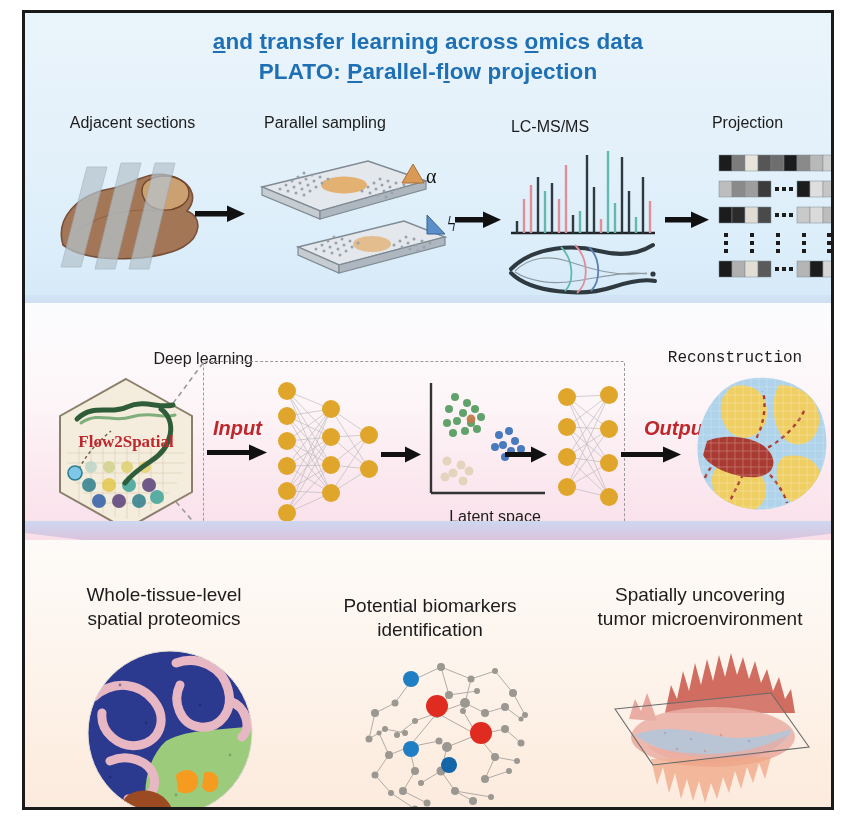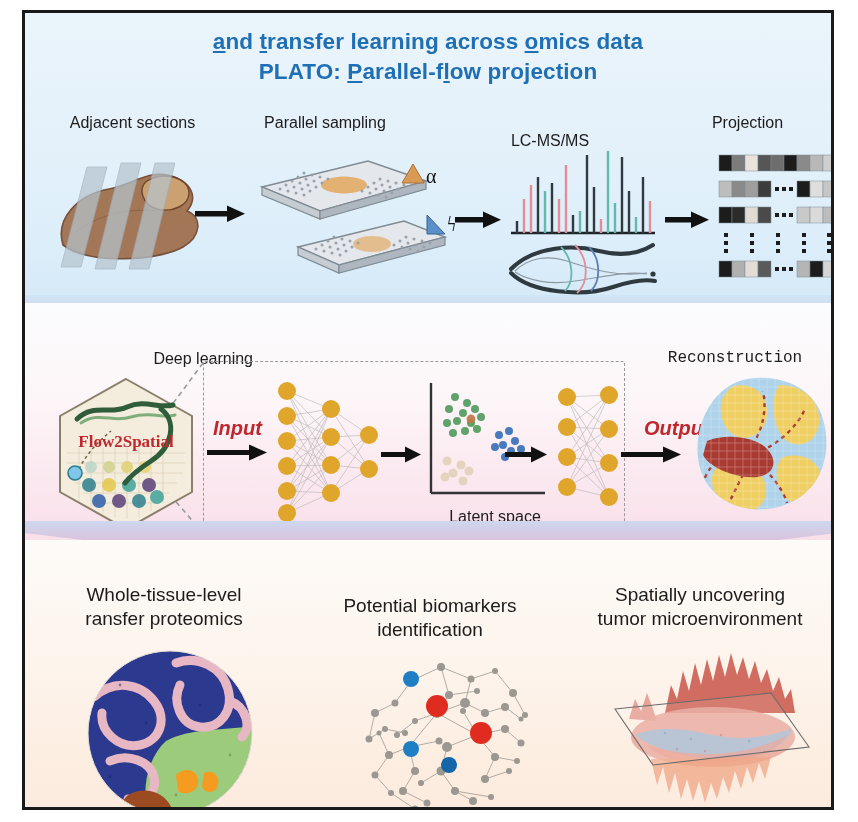--- a/index.html
+++ b/index.html
@@ -47,21 +47,21 @@
       <div>
         <u>a</u><span>nd </span><u>t</u><span>ransfer learning across </span><u>o</u><span>mics data</span>
       </div>
       <div>
         <span>PLATO: </span><u>P</u><span>arallel-f</span><u>l</u><span>ow projection</span>
       </div>
     </div>
 
     <div class="lbl" style="left:0px;top:100px;width:215px;">Adjacent sections</div>
     <div class="lbl" style="left:190px;top:100px;width:220px;">Parallel sampling</div>
-    <div class="lbl" style="left:420px;top:118px;width:210px;">LC-MS/MS</div>
+    <div class="lbl" style="left:420px;top:104px;width:210px;">LC-MS/MS</div>
     <div class="lbl" style="left:630px;top:100px;width:185px;">Projection</div>
 
     <div class="hold" style="left:10px;top:128px;">
       <svg width="180" height="150" viewBox="0 0 180 150">
         <g>
           <path d="M28 104 C20 78 42 54 74 48 C96 44 112 30 132 34 C156 39 164 56 152 70 C168 76 166 96 148 106 C124 120 54 124 28 104 Z" fill="#9e6c49" stroke="#6d432a" stroke-width="1.6" opacity="0.92"></path>
           <path d="M112 40 C128 30 154 36 154 52 C154 64 138 72 122 68 C108 64 102 48 112 40 Z" fill="#cfa474" stroke="#6d432a" stroke-width="1.4" opacity="0.95"></path>
           <path d="M40 92 C58 76 92 66 122 70" stroke="#7a4e33" stroke-width="1" fill="none" opacity="0.5"></path>
         </g>
         <g fill="#b6c4cd" stroke="#9aaab6" stroke-width="0.8" opacity="0.72">
@@ -623,21 +623,21 @@
               <stop offset="100%" stop-color="#f58aa8"></stop>
           </linearGradient>
         </defs>
         <polygon points="0,0 812,0 812,12 430,58 380,58 0,12" fill="url(#fg2)"></polygon>
       </svg>
     </div>
 
     <div class="band band3"></div>
 
     <div class="lbl2" style="left:14px;top:570px;width:250px;">Whole-tissue-level
-ransfer proteomics</div>
+spatial proteomics</div>
     <div class="lbl2" style="left:275px;top:570px;width:260px;margin-top:11px;">Potential biomarkers
 identification</div>
     <div class="lbl2" style="left:540px;top:570px;width:270px;">Spatially uncovering
 tumor microenvironment</div>
 
     <div class="hold" style="left:55px;top:632px;">
       <svg width="180" height="175" viewBox="0 0 180 175">
         <defs>
             <clipPath id="circClip">
               <circle cx="90" cy="88" r="82"></circle>

